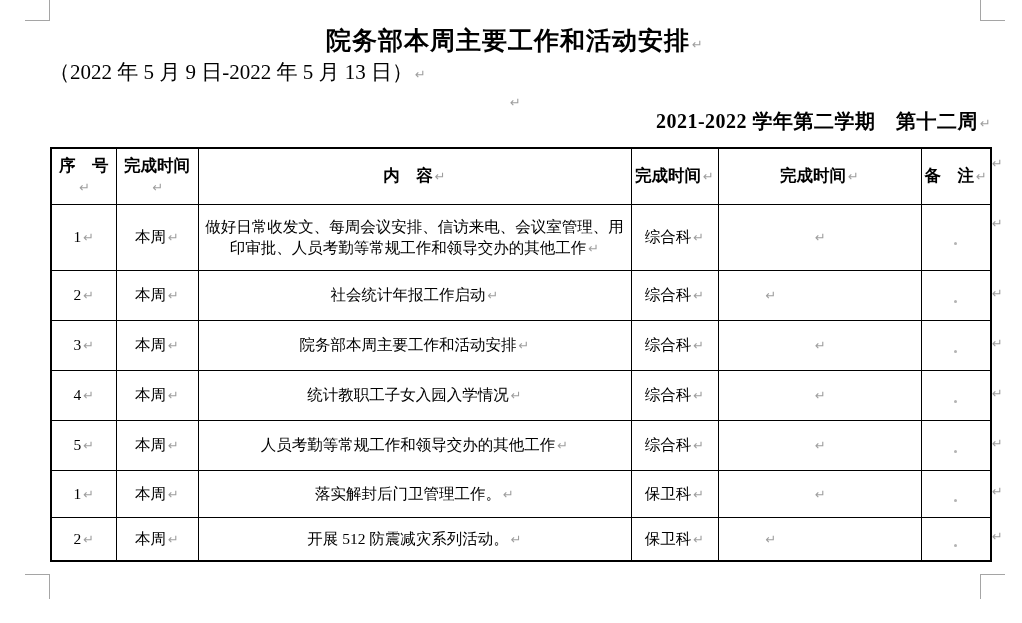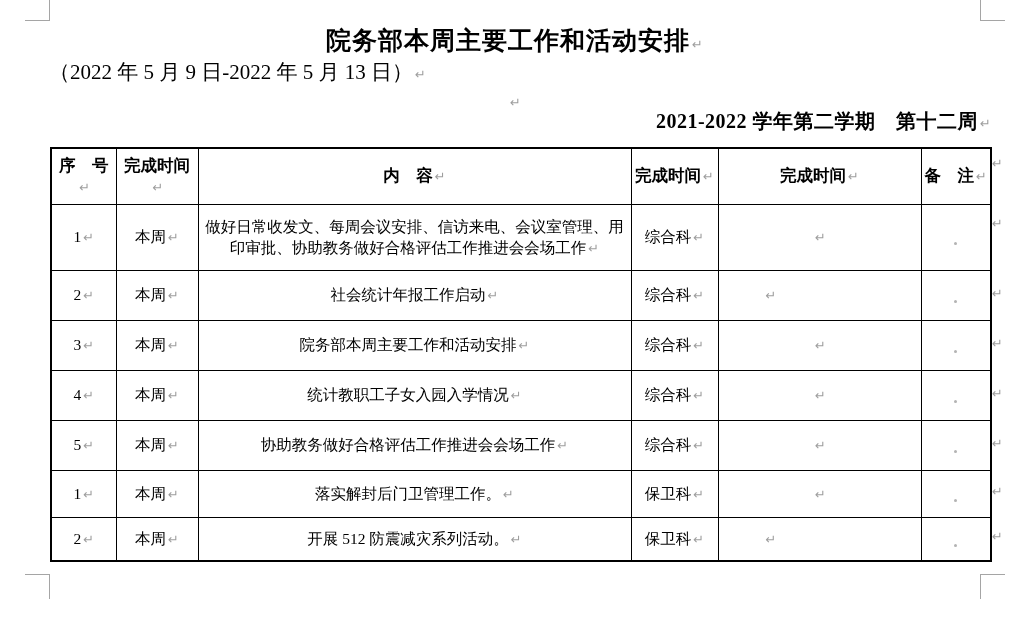--- a/index.html
+++ b/index.html
@@ -89,21 +89,21 @@
       <td><span>完成时间</span><span class="pm">↵</span></td>
       <td><span>内　容</span><span class="pm">↵</span></td>
       <td><span>完成时间</span><span class="pm">↵</span></td>
       <td><span>完成时间</span><span class="pm">↵</span></td>
       <td><span>备　注</span><span class="pm">↵</span></td>
     </tr>
 
     <tr class="h-r0">
       <td><span>1</span><span class="pm">↵</span></td>
       <td><span>本周</span><span class="pm">↵</span></td>
-      <td class="c-content"><span>做好日常收发文、每周会议安排、信访来电、会议室管理、用印审批、协助教务做好合格评估工作推进会会场工作</span><span class="pm">↵</span></td>
+      <td class="c-content"><span>做好日常收发文、每周会议安排、信访来电、会议室管理、用印审批、人员考勤等常规工作和领导交办的其他工作</span><span class="pm">↵</span></td>
       <td><span>综合科</span><span class="pm">↵</span></td>
       <td class="c-coop"><span class="pm">↵</span></td>
       <td><span class="dot"></span></td>
     </tr>
 
     <tr class="h-std">
       <td><span>2</span><span class="pm">↵</span></td>
       <td><span>本周</span><span class="pm">↵</span></td>
       <td class="c-content"><span>社会统计年报工作启动</span><span class="pm">↵</span></td>
       <td><span>综合科</span><span class="pm">↵</span></td>
@@ -125,21 +125,21 @@
       <td><span>本周</span><span class="pm">↵</span></td>
       <td class="c-content"><span>统计教职工子女入园入学情况</span><span class="pm">↵</span></td>
       <td><span>综合科</span><span class="pm">↵</span></td>
       <td class="c-coop"><span class="pm">↵</span></td>
       <td><span class="dot"></span></td>
     </tr>
 
     <tr class="h-std">
       <td><span>5</span><span class="pm">↵</span></td>
       <td><span>本周</span><span class="pm">↵</span></td>
-      <td class="c-content"><span>协助教务做好合格评估工作推进会会场工作</span><span class="pm">↵</span></td>
+      <td class="c-content"><span>人员考勤等常规工作和领导交办的其他工作</span><span class="pm">↵</span></td>
       <td><span>综合科</span><span class="pm">↵</span></td>
       <td class="c-coop"><span class="pm">↵</span></td>
       <td><span class="dot"></span></td>
     </tr>
 
     <tr class="h-r5">
       <td><span>1</span><span class="pm">↵</span></td>
       <td><span>本周</span><span class="pm">↵</span></td>
       <td class="c-content"><span>落实解封后门卫管理工作。</span><span class="pm">↵</span></td>
       <td><span>保卫科</span><span class="pm">↵</span></td>

